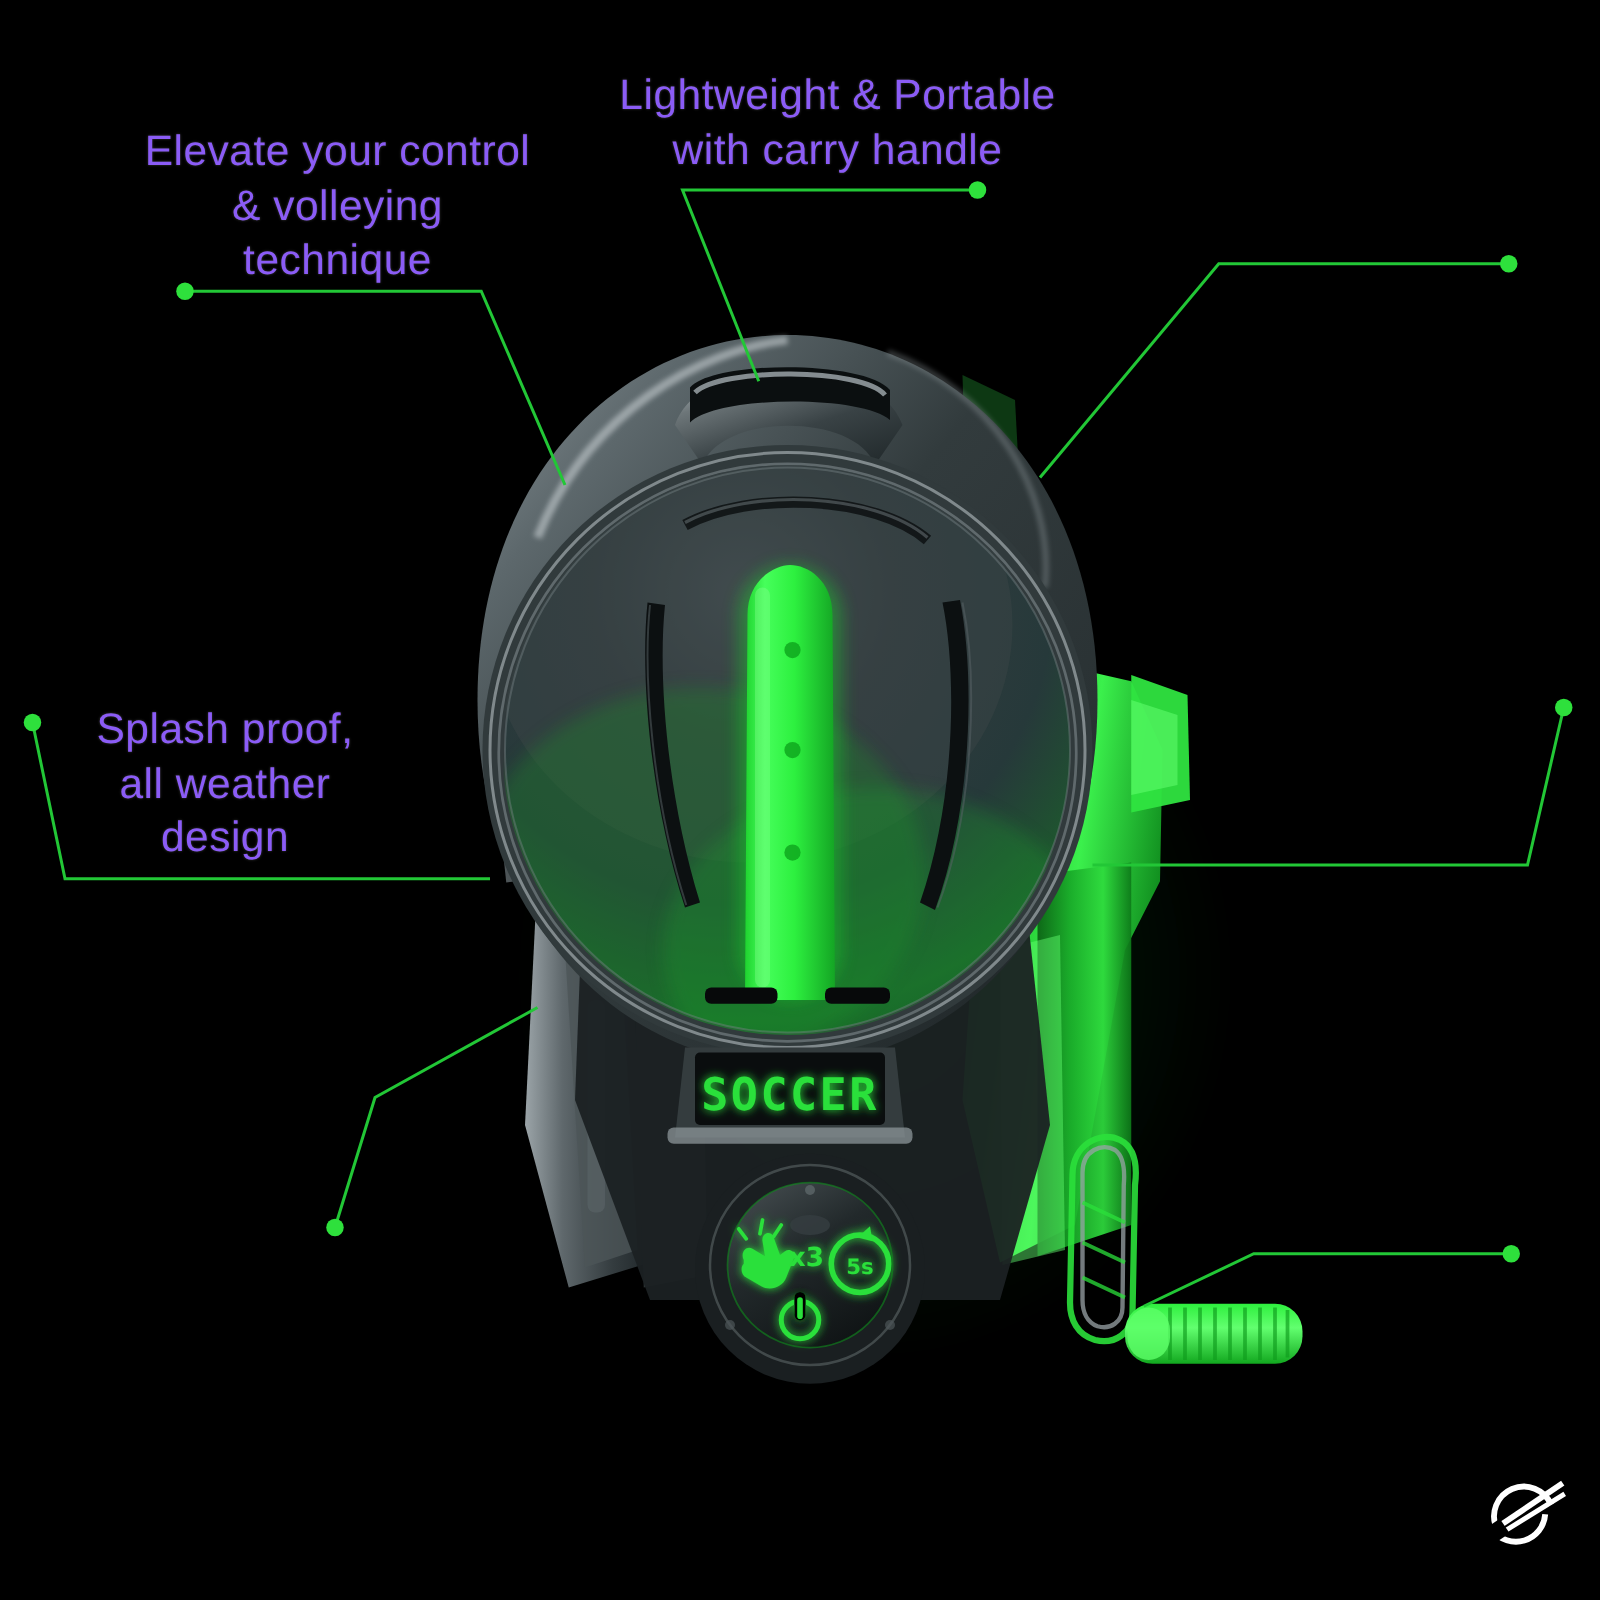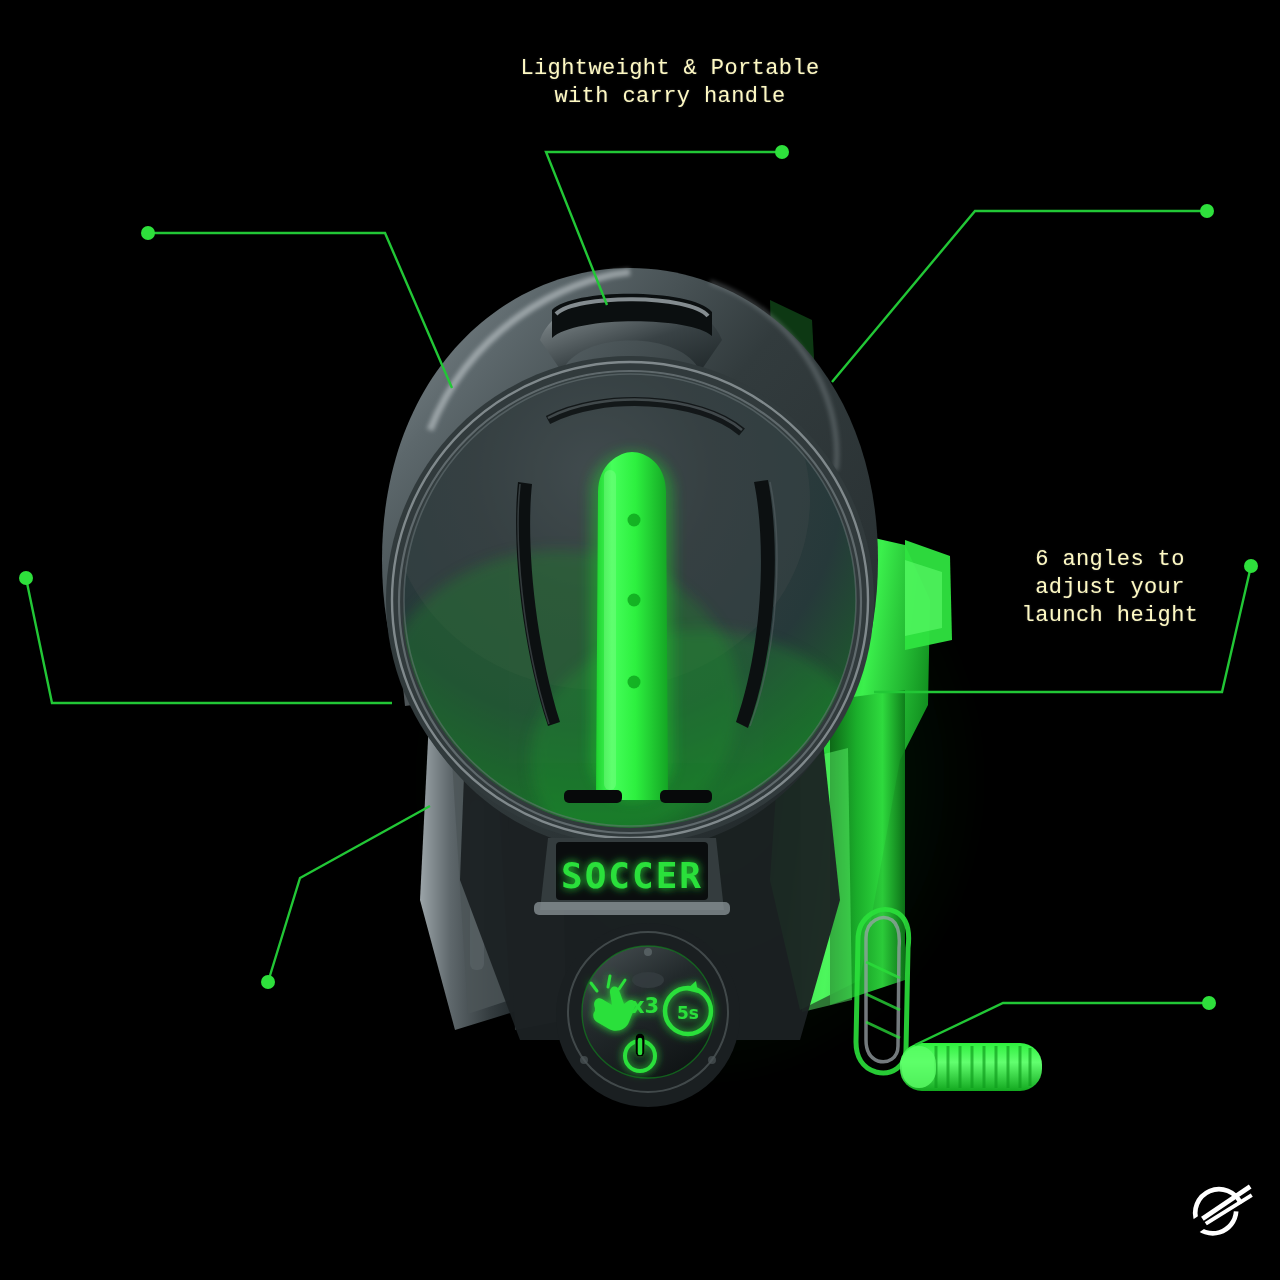--- a/index.html
+++ b/index.html
@@ -13,23 +13,23 @@
     width: 1280px;
     height: 1280px;
     background: #000000;
     overflow: hidden;
     font-family: "DejaVu Sans", "Liberation Sans", sans-serif;
   }
 
   
   .callout {
     position: absolute;
-    color: #fef9c3;
-    font-family: Liberation Mono, monospace;
-    font-size: 22px;
+    color: #8b5cf6;
+    font-family: Liberation Sans, sans-serif;
+    font-size: 34px;
     line-height: 1.28;
     letter-spacing: 0.4px;
     font-weight: 400;
     white-space: pre-line;
     text-shadow: 0 0 2px rgba(255,255,255,0.25);
   }
   .callout.c-left   { text-align: center; }
   .callout.c-center { text-align: center; }
 
   #cal-elevate   { left: 70px;   top: 100px;  width: 400px; }
@@ -307,29 +307,32 @@
       <circle cx="148" cy="233" r="7"></circle>
       <circle cx="782" cy="152" r="7"></circle>
       <circle cx="1207" cy="211" r="7"></circle>
       <circle cx="26" cy="578" r="7"></circle>
       <circle cx="1251" cy="566" r="7"></circle>
       <circle cx="268" cy="982" r="7"></circle>
       <circle cx="1209" cy="1003" r="7"></circle>
     </g>
   </svg>
 
+  <div class="callout c-left" id="cal-elevate">Elevate your control
+&amp; volleying
+technique</div>
 
   <div class="callout c-center" id="cal-light">Lightweight &amp; Portable
 with carry handle</div>
 
 
-
-  <div class="callout c-center" id="cal-angles">6 angles to
-adjust your
-launch height</div>
+  <div class="callout c-center" id="cal-splash">Splash proof,
+all weather
+design</div>
+
 
 
 
   <svg id="brand-logo" viewBox="0 0 100 100">
     <path d="M22 62 A30 30 0 1 1 78 38" fill="none" stroke="#ffffff" stroke-width="6" stroke-linecap="butt"></path>
     <path d="M18 64 A30 30 0 0 0 72 48" fill="none" stroke="#ffffff" stroke-width="6" stroke-linecap="butt"></path>
     <path d="M16 66 L90 16" stroke="#ffffff" stroke-width="6" stroke-linecap="butt" fill="none"></path>
     <path d="M26 68 L92 27" stroke="#ffffff" stroke-width="5" stroke-linecap="butt" fill="none"></path>
     <rect x="14" y="56" width="18" height="18" fill="#000000" transform="rotate(-34 23 65)"></rect>
   </svg>

